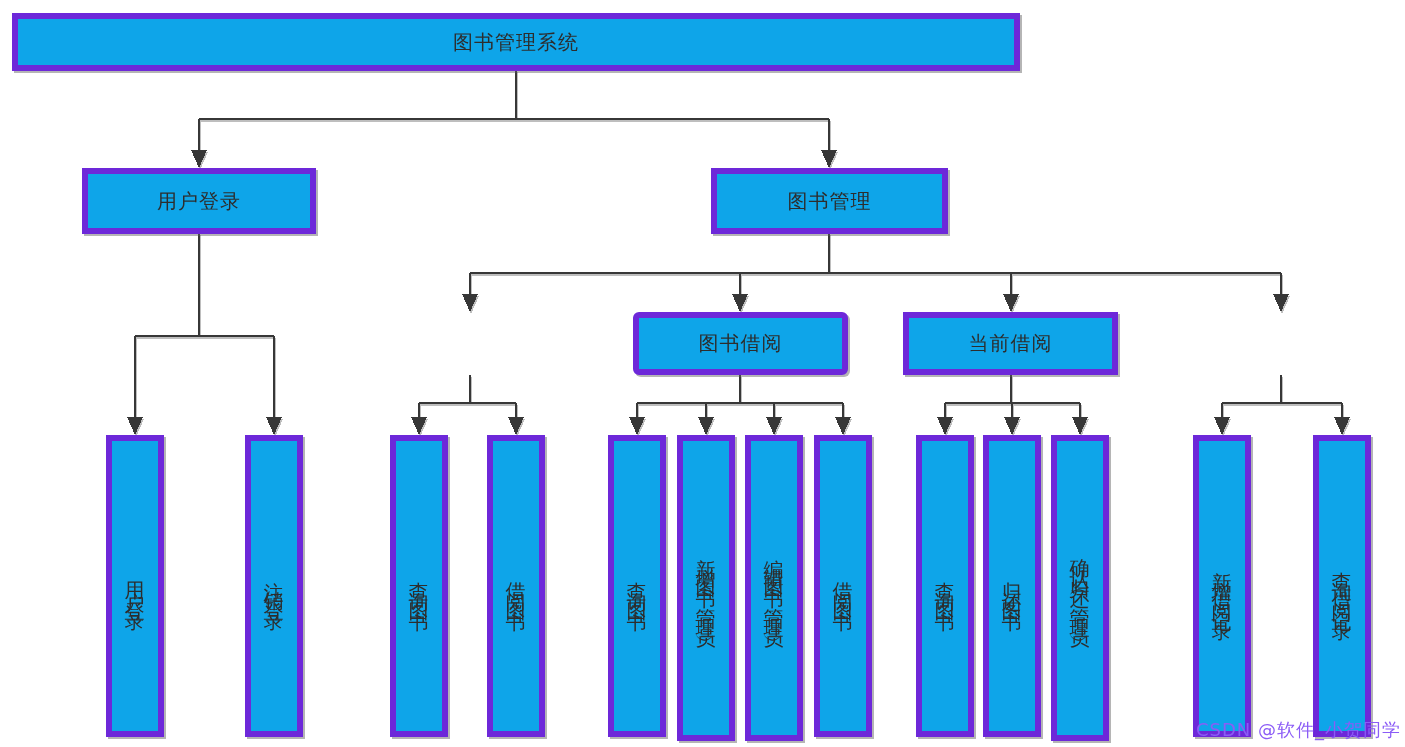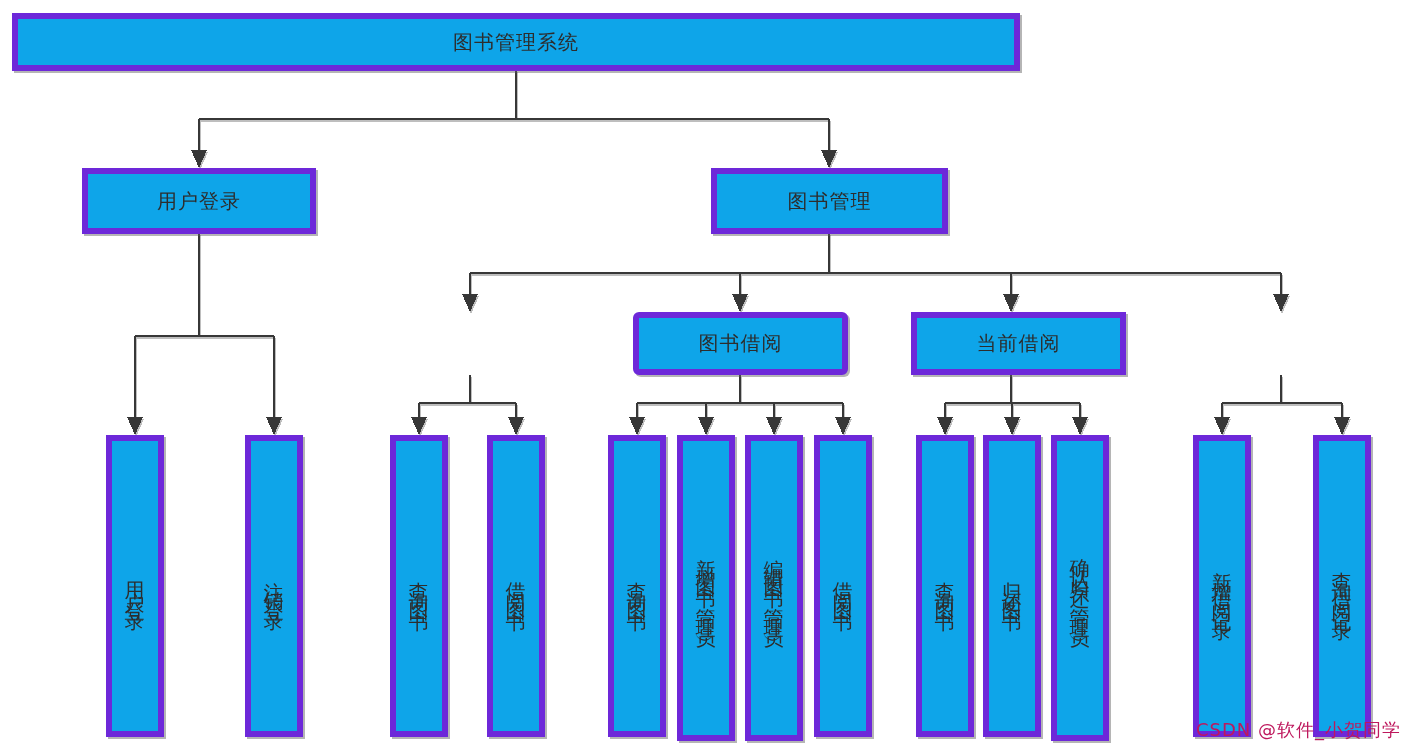--- a/index.html
+++ b/index.html
@@ -37,21 +37,21 @@
     writing-mode:vertical-rl;
     font-size:20px;
     letter-spacing:10px;
     line-height:1;
     white-space:nowrap;
   }
   .watermark{
     position:absolute;
     right:4px;bottom:5px;
     font-size:18px;
-    color:#be185d;
+    color:#8b5cf6;
     letter-spacing:1px;
     z-index:5;
     white-space:nowrap;
   }
 </style>
 </head>
 <body>
 
 <div class="stage">
 
@@ -116,21 +116,21 @@
     <polygon points="1214,417 1230,417 1222,435"></polygon>
     <polygon points="1334,417 1350,417 1342,435"></polygon>
   </svg>
 
   <div class="node hbox" style="left:12px;top:13px;width:1008px;height:58px;">图书管理系统</div>
 
   <div class="node hbox" style="left:82px;top:168px;width:234px;height:66px;">用户登录</div>
   <div class="node hbox" style="left:711px;top:168px;width:237px;height:66px;">图书管理</div>
 
   <div class="node hbox" style="left:633px;top:312px;width:215px;height:63px;border-radius:6px;">图书借阅</div>
-  <div class="node hbox" style="left:903px;top:312px;width:215px;height:63px;margin-left:8px;">当前借阅</div>
+  <div class="node hbox" style="left:903px;top:312px;width:215px;height:63px;">当前借阅</div>
 
   <div class="node vbox" style="left:106px;">
     <span class="vtext">用户登录</span>
   </div>
   <div class="node vbox" style="left:245px;">
     <span class="vtext">注销登录</span>
   </div>
   <div class="node vbox" style="left:390px;">
     <span class="vtext">查询图书</span>
   </div>

